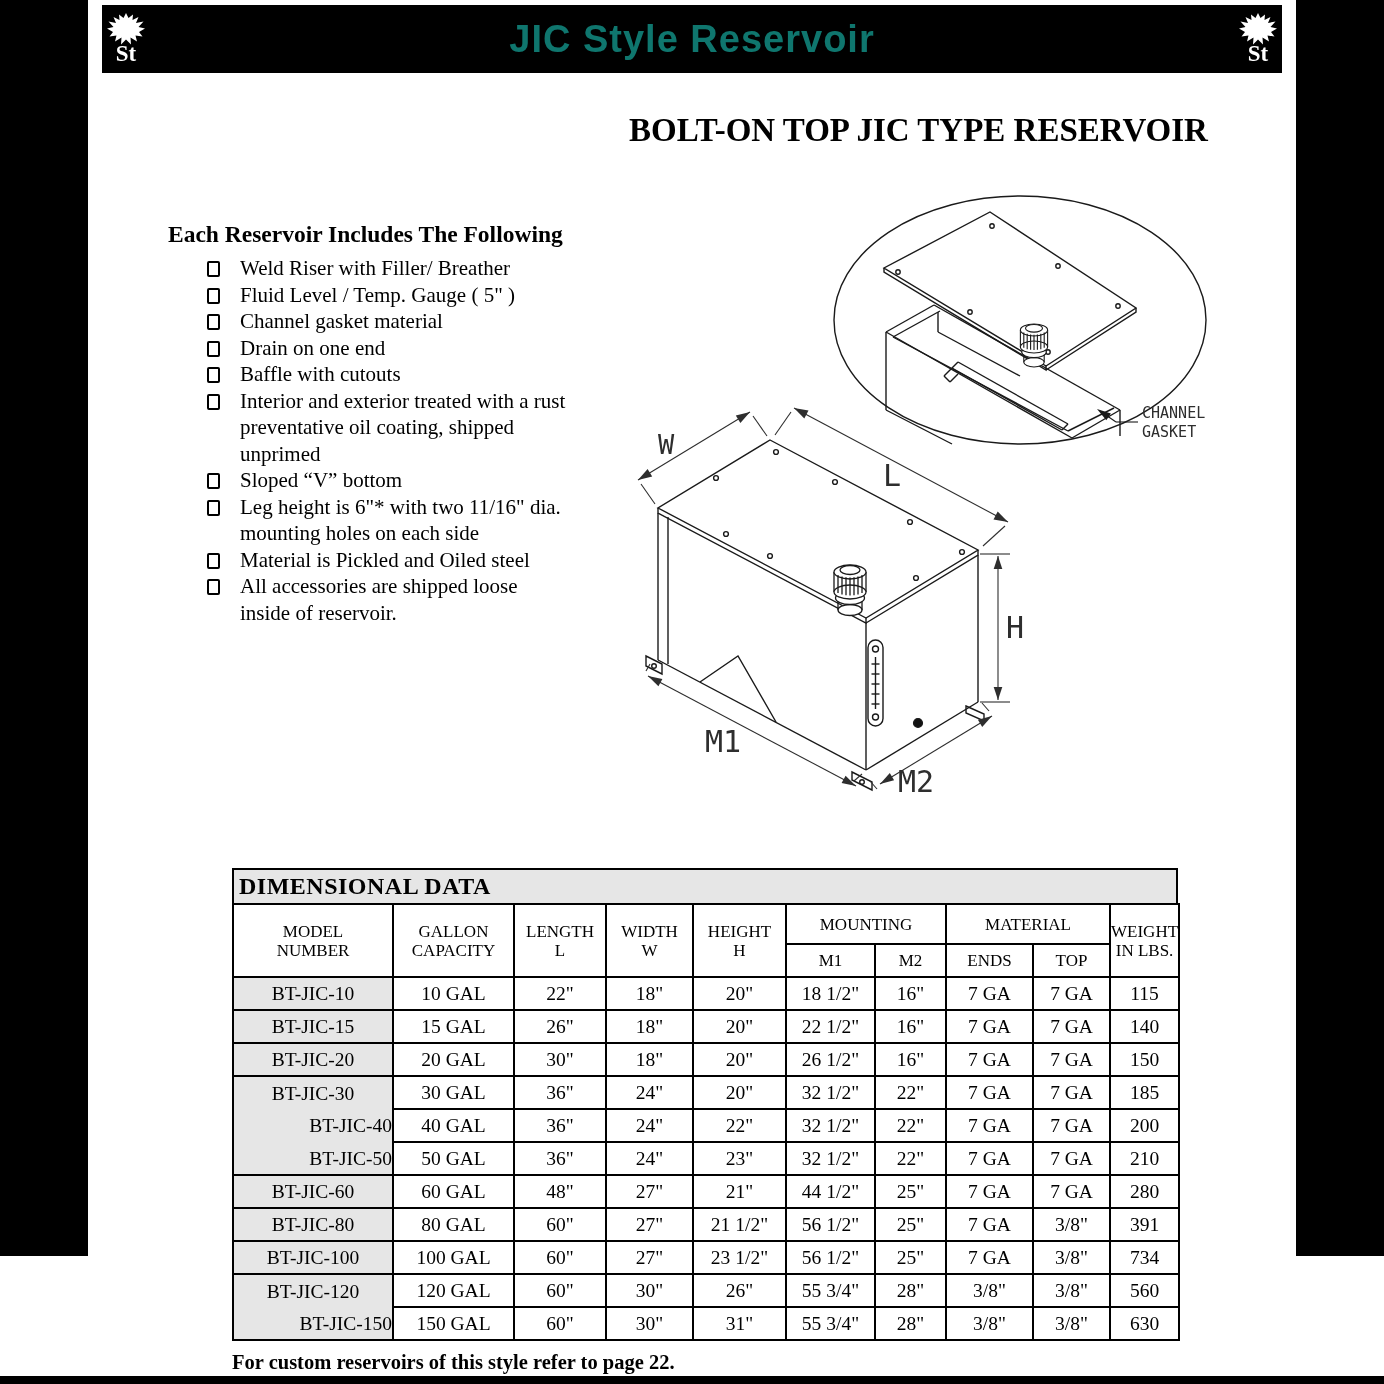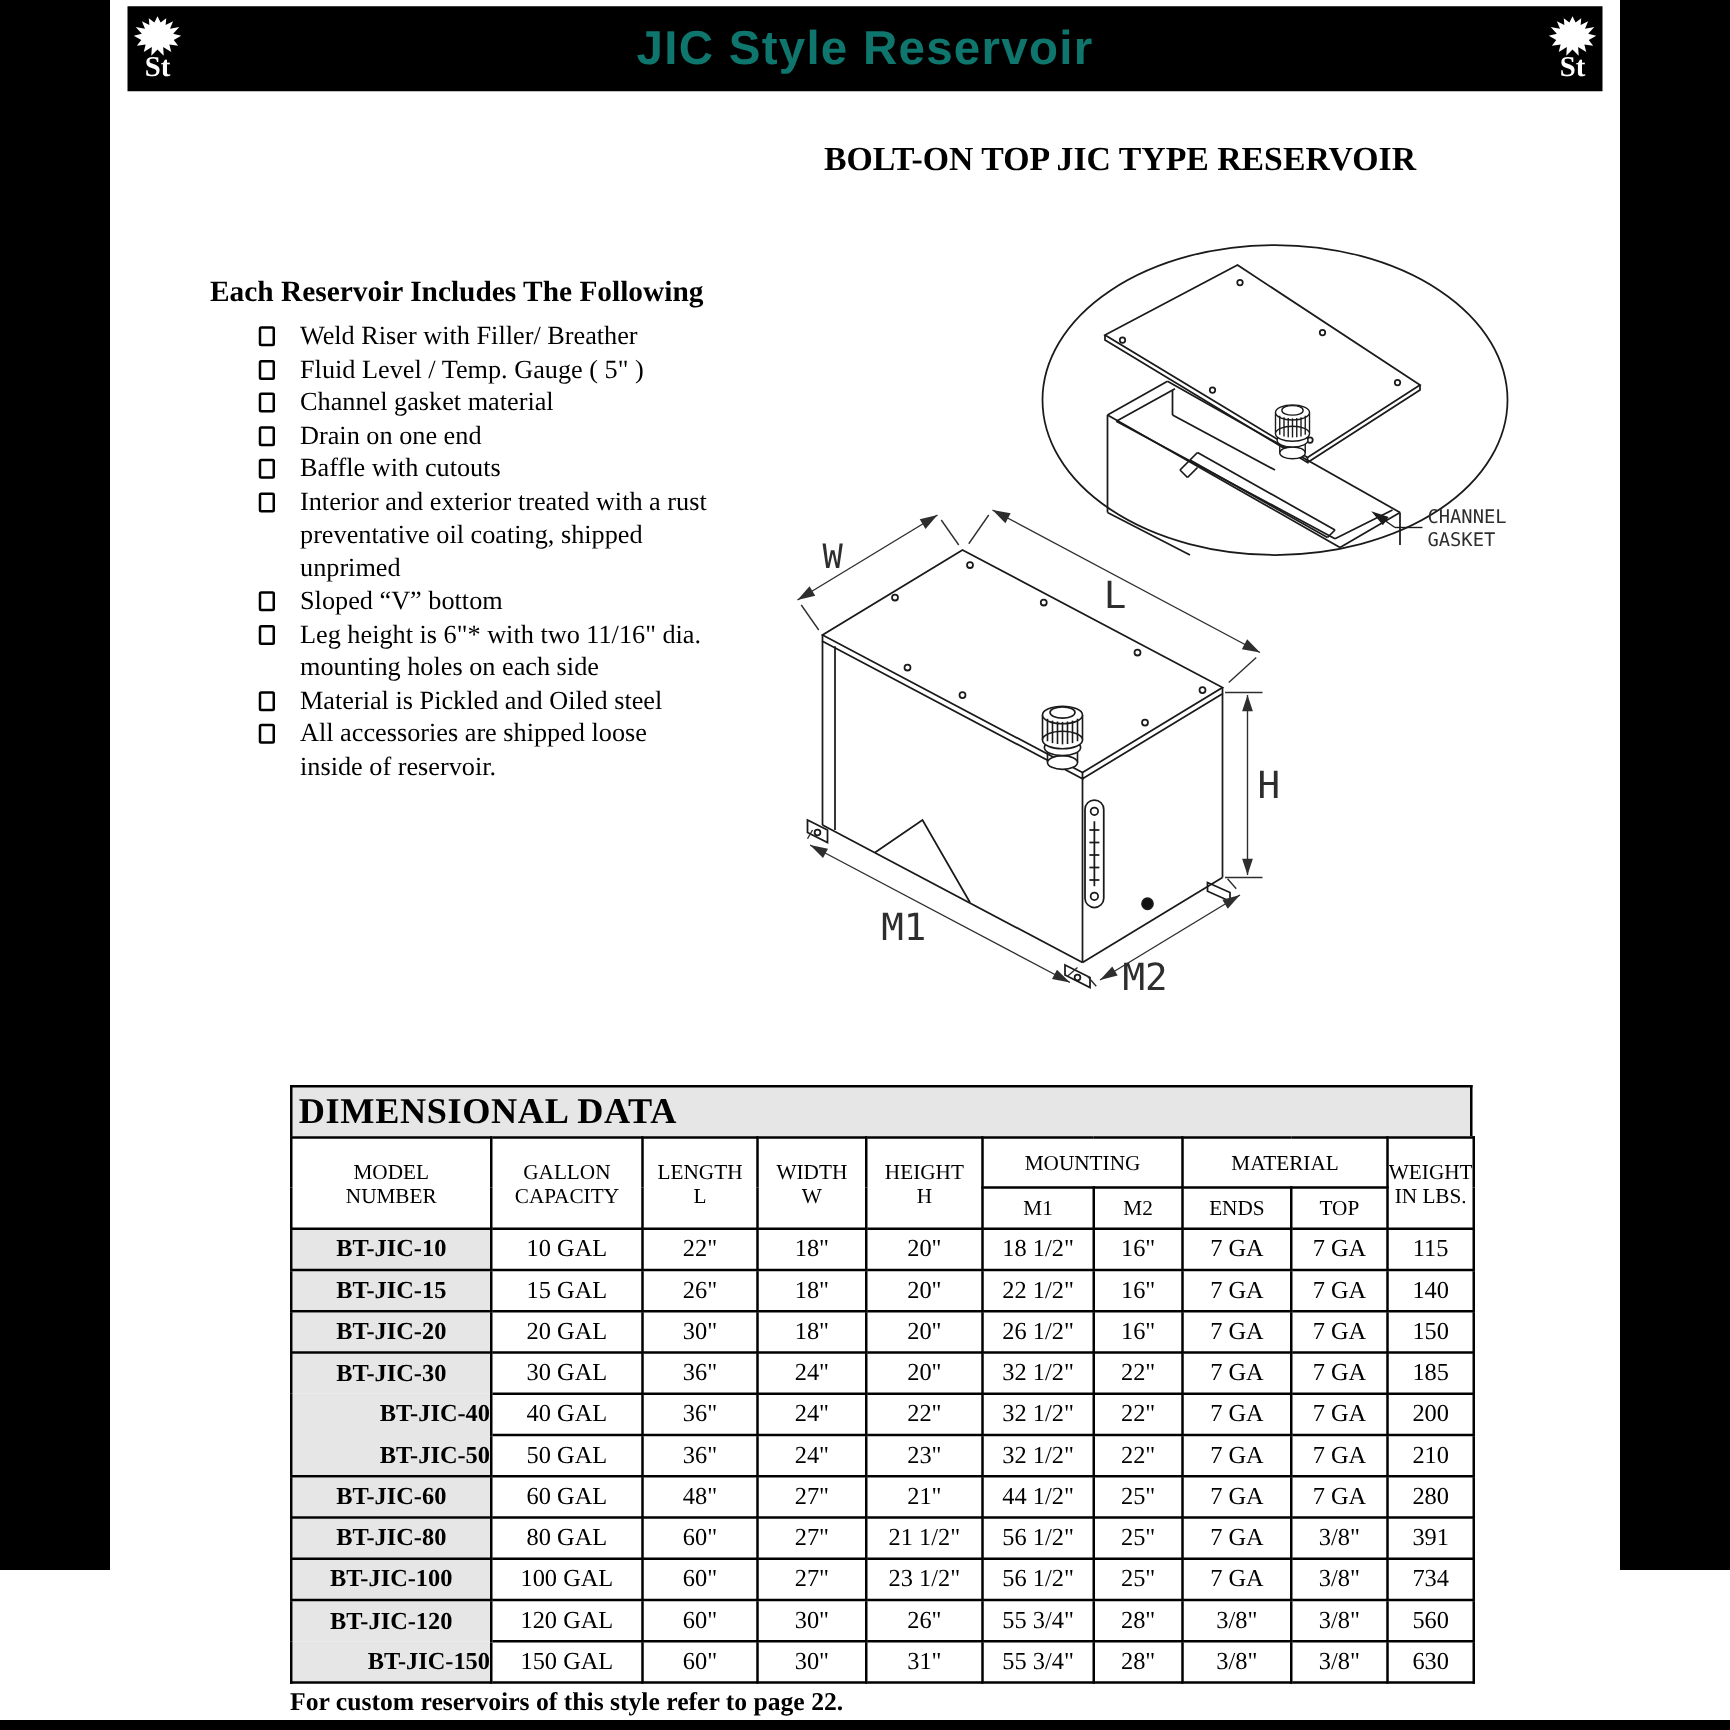--- a/index.html
+++ b/index.html
@@ -6,41 +6,41 @@
   .page{position:relative;width:1384px;height:1384px;background:#fff;overflow:hidden;
         font-family:"Liberation Serif",serif;color:#000;}
   .bar-left{position:absolute;left:0;top:0;width:88px;height:1256px;background:#000;}
   .bar-right{position:absolute;left:1296px;top:0;width:88px;height:1256px;background:#000;}
   .bar-bottom{position:absolute;left:0;top:1376px;width:1384px;height:8px;background:#000;}
   .title-bar{position:absolute;left:102px;top:5px;width:1180px;height:68px;background:#000;
              display:flex;align-items:center;justify-content:space-between;padding:0 4px;box-sizing:border-box;}
   .title-bar h1{position:absolute;left:0;right:0;text-align:center;margin:0;color:#0f766e;
                 font-family:"Liberation Sans",sans-serif;font-weight:bold;font-size:38px;letter-spacing:1px;}
   .logo{position:relative;z-index:2;width:40px;height:56px;}
-  .subtitle{position:absolute;left:646px;top:112px;width:500px;text-align:center;
-            font-size:27px;font-weight:bold;white-space:nowrap;}
+  .subtitle{position:absolute;left:629px;top:112px;width:500px;text-align:center;
+            font-size:33px;font-weight:bold;white-space:nowrap;}
   .features{position:absolute;left:168px;top:220px;width:460px;}
   .features-heading{font-size:23.5px;font-weight:bold;line-height:28px;white-space:nowrap;}
   .features-list{list-style:none;margin:7px 0 0 0;padding:0;font-size:21px;line-height:26.5px;}
   .features-list li{position:relative;padding-left:72px;}
   .features-list li::before{content:"";position:absolute;left:39px;top:6px;width:9px;height:12px;
                             border:2px solid #000;border-radius:2px;}
   .features-list li div{white-space:nowrap;}
   .diagram{position:absolute;left:600px;top:140px;width:690px;height:740px;}
   .diagram svg text{font-family:"DejaVu Sans Mono",monospace;fill:#2e2e2e;}
   .datatable{position:absolute;left:232px;top:868px;width:946px;}
   .table-title{background:#e6e6e6;border:2px solid #000;border-bottom:none;box-sizing:border-box;
-               font-size:29px;font-weight:bold;padding:3px 6px 3px 5px;letter-spacing:.5px;}
+               font-size:24px;font-weight:bold;padding:3px 6px 3px 5px;letter-spacing:.5px;}
   table{border-collapse:collapse;width:100%;table-layout:fixed;}
   th,td{border:2px solid #000;text-align:center;vertical-align:middle;padding:0;overflow:hidden;}
   thead th{font-weight:normal;font-size:17px;line-height:19px;}
   .hrow1 th{height:38px;}
   .hrow2 th{height:31px;}
   tbody td{font-size:19.5px;height:31px;line-height:31px;}
-  tbody td.model{background:#e6e6e6;font-weight:bold;}
+  tbody td.model{background:#e6e6e6;font-weight:normal;}
   tbody td.nt{border-top:none;text-align:right;}
   tbody td.nb{border-bottom:none;margin-left:27px;}
   .footer-note{position:absolute;left:232px;top:1351px;width:946px;text-align:left;
                font-size:20.5px;font-weight:bold;}
 </style>
 </head>
 <body>
 
 <div class="page">
   <div class="bar-left"></div>

